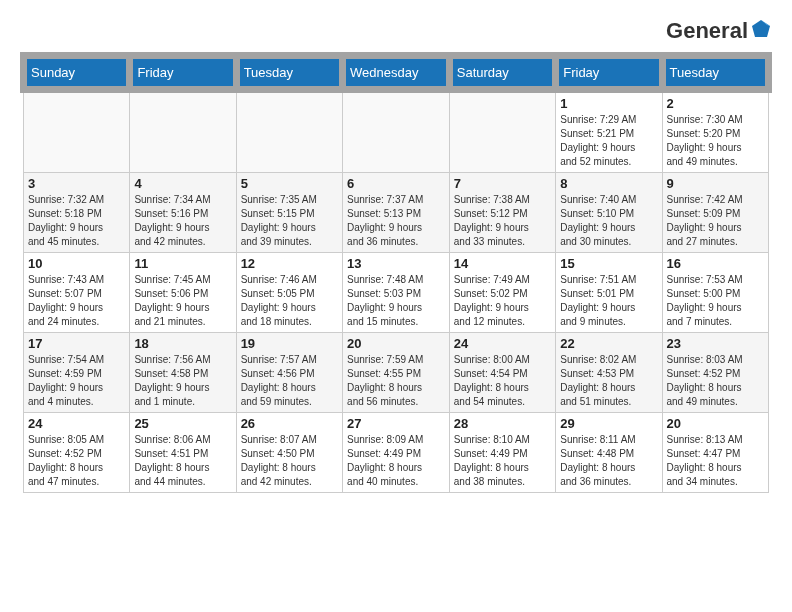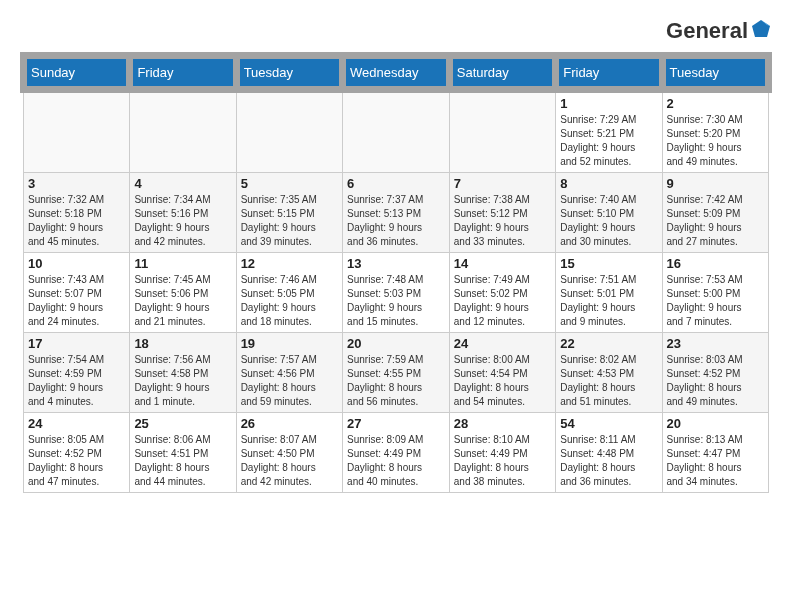--- a/index.html
+++ b/index.html
@@ -248,21 +248,21 @@
         </td>
         <td>
           <span class="day-num">27</span>
           <div class="day-info">Sunrise: 8:09 AM<br>Sunset: 4:49 PM<br>Daylight: 8 hours<br>and 40 minutes.</div>
         </td>
         <td>
           <span class="day-num">28</span>
           <div class="day-info">Sunrise: 8:10 AM<br>Sunset: 4:49 PM<br>Daylight: 8 hours<br>and 38 minutes.</div>
         </td>
         <td>
-          <span class="day-num">54</span>
+          <span class="day-num">29</span>
           <div class="day-info">Sunrise: 8:11 AM<br>Sunset: 4:48 PM<br>Daylight: 8 hours<br>and 36 minutes.</div>
         </td>
         <td>
           <span class="day-num">20</span>
           <div class="day-info">Sunrise: 8:13 AM<br>Sunset: 4:47 PM<br>Daylight: 8 hours<br>and 34 minutes.</div>
         </td>
       </tr>
     </tbody>
 </table>
 

